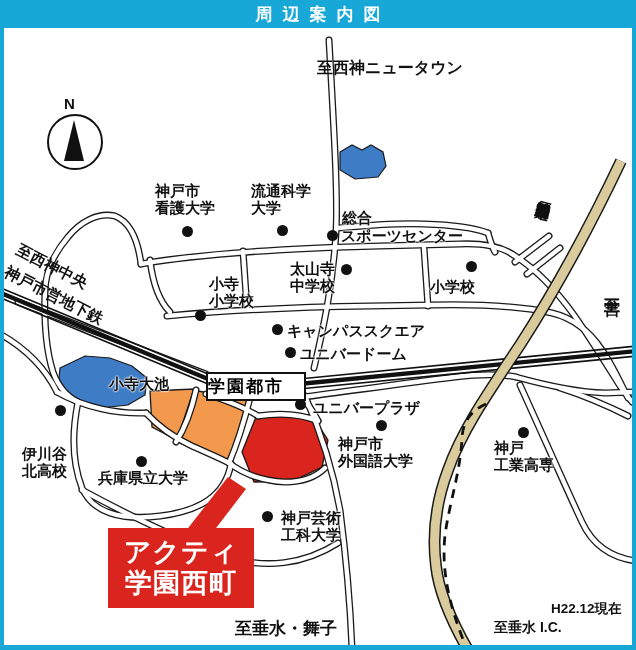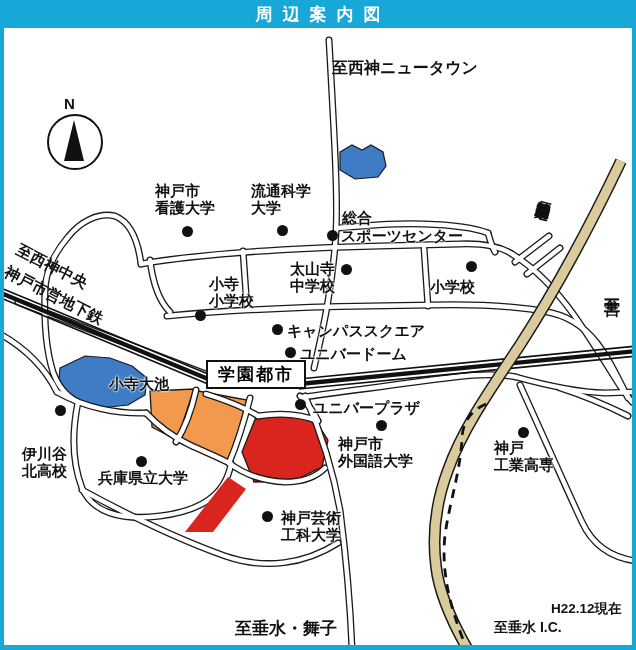--- a/index.html
+++ b/index.html
@@ -15,22 +15,22 @@
   
   #mapsvg{position:absolute;left:0;top:0;z-index:1;}
   .rd-casing path,.rd-casing use{stroke:#1a1a1a;}
   
   .poi{position:absolute;z-index:20;color:#111;font-size:15px;font-weight:600;line-height:1.14;white-space:pre-line;
        text-shadow:0 0 2px #fff,0 0 2px #fff,0 0 2px #fff;}
   .dot{position:absolute;z-index:21;width:11px;height:11px;background:#111;border-radius:50%;}
   .dir{position:absolute;z-index:22;color:#111;font-size:16px;font-weight:600;white-space:pre;}
   .vert{writing-mode:vertical-rl;text-orientation:upright;}
   
-  #station-box{position:absolute;left:206px;top:360px;width:96px;height:25px;background:#fff;border:2.5px solid #111;
-       z-index:23;display:flex;align-items:center;justify-content:center;font-size:17px;font-weight:600;letter-spacing:2px;}
+  #station-box{position:absolute;left:206px;top:372px;width:96px;height:25px;background:#fff;border:2.5px solid #111;
+       z-index:23;display:flex;align-items:center;font-size:17px;font-weight:600;letter-spacing:2px;}
   
   #callout{position:absolute;left:108px;top:528px;width:146px;height:80px;z-index:30;display:flex;align-items:center;justify-content:center;
        color:#fff;font-size:27px;font-weight:bold;line-height:1.16;white-space:pre-line;text-align:center;letter-spacing:1px;}
   
   #compass{position:absolute;left:47px;top:114px;width:52px;height:52px;border:2.5px solid #111;border-radius:50%;z-index:20;}
   #compass .needle{position:absolute;left:15px;top:4px;width:0;height:0;
        border-left:10px solid transparent;border-right:10px solid transparent;border-bottom:41px solid #111;}
   #north-label{position:absolute;left:64px;top:95px;z-index:20;font-size:15px;font-weight:bold;color:#111;}
 </style>
 </head>
@@ -166,21 +166,21 @@
 
   <div id="frame-l" class="frame" style="background-color: rgb(24, 168, 216);"></div>
   <div id="frame-r" class="frame" style="background-color: rgb(24, 168, 216);"></div>
   <div id="frame-b" class="frame" style="background-color: rgb(24, 168, 216);"></div>
 
   <div id="north-label">N</div>
   <div id="compass">
       <div class="needle"></div>
     </div>
 
-  <div class="dir" style="left:332px;top:58px;">至西神ニュータウン</div>
+  <div class="dir" style="left:317px;top:58px;">至西神ニュータウン</div>
   <div class="dir" style="left:22px;top:240px;transform:rotate(27deg);transform-origin:left top;font-size:15.5px;">至西神中央</div>
   <div class="dir" style="left:10px;top:262px;transform:rotate(27deg);transform-origin:left top;font-size:15.5px;">神戸市営地下鉄</div>
   <div class="dir vert" style="left:601px;top:286px;font-size:16px;">至三宮</div>
   <div class="dir vert" style="left:538px;top:190px;transform:rotate(14deg);transform-origin:center top;font-size:14.5px;font-weight:600;letter-spacing:0.5px;">神戸淡路鳴門自動車道</div>
   <div class="dir" style="left:235px;top:617px;font-size:17px;">至垂水・舞子</div>
   <div class="dir" style="left:494px;top:619px;font-size:14px;">至垂水 I.C.</div>
   <div class="dir" style="left:551px;top:600px;font-size:13.5px;font-weight:600;">H22.12現在</div>
 
   <div id="station-box">
       <span>学園都市</span>
@@ -232,14 +232,18 @@
   <div class="dot" style="left:376px;top:420px;"></div>
 
   <div class="poi" style="left:281px;top:509px;">神戸芸術
 工科大学</div>
   <div class="dot" style="left:262px;top:511px;"></div>
 
   <div class="poi" style="left:494px;top:439px;">神戸
 工業高専</div>
   <div class="dot" style="left:518px;top:427px;"></div>
 
+  <div id="callout" style="background-color: rgb(217, 37, 29);">
+    <span>アクティ
+学園西町</span>
+  </div>
 
 </div>
 
 </body></html>

